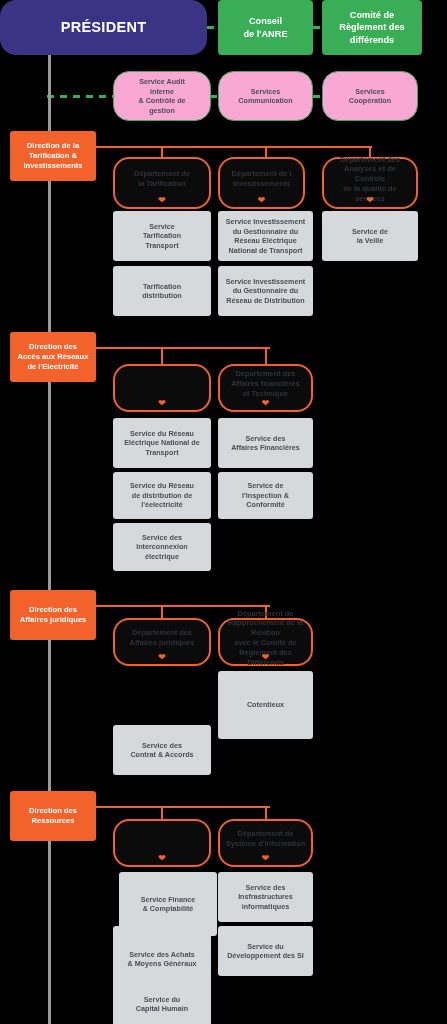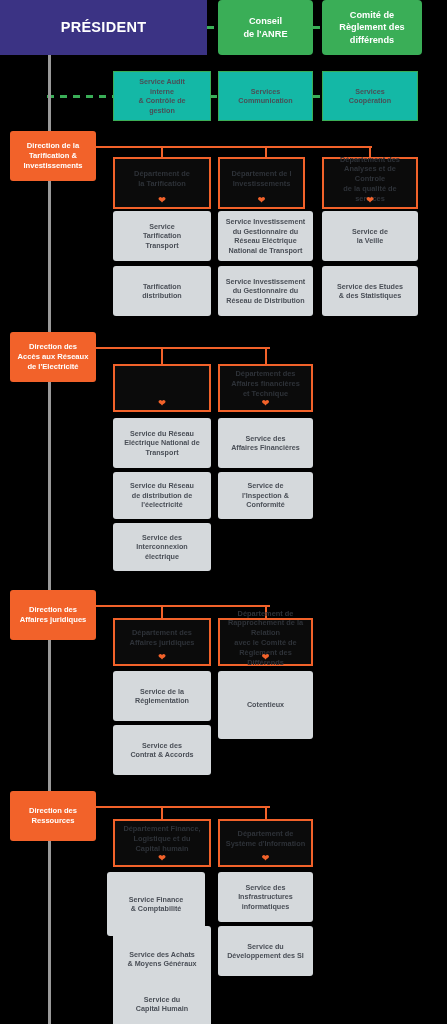--- a/index.html
+++ b/index.html
@@ -19,41 +19,42 @@
 
   
   .box {
     position: absolute;
     display: flex;
     align-items: center;
     justify-content: center;
     text-align: center;
     line-height: 1.32;
     white-space: pre-line;
+    border-radius: 16px;
   }
 
   .box-president {
     background: #3b3384;
     color: #ffffff;
     font-size: 14.5px;
     font-weight: bold;
     letter-spacing: 0.3px;
   }
 
   .box-green {
     background: #3aae57;
     color: #ffffff;
     font-size: 9.2px;
     font-weight: bold;
     border-radius: 4px;
     padding: 2px 4px;
   }
 
   .box-white {
-    background: #14b8a6;
+    background: #f9a8d4;
     color: #4a4f57;
     font-size: 7.2px;
     font-weight: bold;
     border: 1.3px solid #3aae57;
     padding: 2px 16px;
   }
 
   .box-direction {
     background: #f2622a;
     color: #ffffff;
@@ -162,22 +163,20 @@
 National de Transport</div>
     <div class="box box-service" style="left: 218px; top: 266px; width: 95px; height: 50px;">Service Investissement
 du Gestionnaire du
 Réseau de Distribution</div>
     <div class="vline" style="left: 369px; top: 146px; height: 11px;"></div>
     <div class="box box-dept" style="left: 322px; top: 157px; width: 96px; height: 52px;"><span>Département des
 Analyses et de Controle
 de la qualité de services</span><span class="chevron">❤</span></div>
     <div class="box box-service" style="left: 322px; top: 211px; width: 96px; height: 50px;">Service de
 la Veille</div>
-    <div class="box box-service" style="left: 322px; top: 266px; width: 96px; height: 50px;">Service des Etudes
-&amp; des Statistiques</div>
     <div class="box box-direction" style="left: 10px; top: 332px; width: 86px; height: 50px;">Direction des
 Accès aux Réseaux
 de l'Electricité</div>
     <div class="hline" style="left: 96px; top: 347px; width: 174px;"></div>
     <div class="vline" style="left: 161px; top: 347px; height: 17px;"></div>
     <div class="box box-dept" style="left: 113px; top: 364px; width: 98px; height: 48px;"><span class="chevron">❤</span></div>
     <div class="box box-service" style="left: 113px; top: 418px; width: 98px; height: 50px;">Service du Réseau
 Eléctrique National de
 Transport</div>
     <div class="box box-service" style="left: 113px; top: 472px; width: 98px; height: 47px;">Service du Réseau
@@ -193,38 +192,34 @@
     <div class="box box-service" style="left: 218px; top: 418px; width: 95px; height: 50px;">Service des
 Affaires Financières</div>
     <div class="box box-service" style="left: 218px; top: 472px; width: 95px; height: 47px;">Service de
 l'Inspection &amp; Conformité</div>
     <div class="box box-direction" style="left: 10px; top: 590px; width: 86px; height: 50px;">Direction des
 Affaires juridiques</div>
     <div class="hline" style="left: 96px; top: 605px; width: 174px;"></div>
     <div class="vline" style="left: 161px; top: 605px; height: 13px;"></div>
     <div class="box box-dept" style="left: 113px; top: 618px; width: 98px; height: 48px;"><span>Département des
 Affaires juridiques</span><span class="chevron">❤</span></div>
-    <div class="box box-service" style="left: 113px; top: 671px; width: 98px; height: 50px;">Service de la
-Réglementation</div>
     <div class="box box-service" style="left: 113px; top: 725px; width: 98px; height: 50px;">Service des
 Contrat &amp; Accords</div>
     <div class="vline" style="left: 264.5px; top: 605px; height: 13px;"></div>
     <div class="box box-dept" style="left: 218px; top: 618px; width: 95px; height: 48px;"><span>Département de
 Rapprochement de la Relation
 avec le Comité de
 Règlement des Différends</span><span class="chevron">❤</span></div>
     <div class="box box-service" style="left: 218px; top: 671px; width: 95px; height: 68px;">Cotentieux</div>
     <div class="box box-direction" style="left: 10px; top: 791px; width: 86px; height: 50px;">Direction des
 Ressources</div>
     <div class="hline" style="left: 96px; top: 806px; width: 174px;"></div>
     <div class="vline" style="left: 161px; top: 806px; height: 13px;"></div>
-    <div class="box box-dept" style="left: 113px; top: 819px; width: 98px; height: 48px;"><span>Département Finance,
-Logistique et du
-Capital humain</span><span class="chevron">❤</span></div>
-    <div class="box box-service" style="left: 107px; top: 872px; width: 98px; height: 64px;">Service Finance
+    <div class="box box-dept" style="left: 113px; top: 819px; width: 98px; height: 48px;"><span class="chevron">❤</span></div>
+    <div class="box box-service" style="left: 119px; top: 872px; width: 98px; height: 64px;">Service Finance
 &amp; Comptabilité</div>
     <div class="box box-service" style="left: 113px; top: 926px; width: 98px; height: 66px;">Service des Achats
 &amp; Moyens Généraux</div>
     <div class="box box-service" style="left: 113px; top: 979px; width: 98px; height: 50px;">Service du
 Capital Humain</div>
     <div class="vline" style="left: 264.5px; top: 806px; height: 13px;"></div>
     <div class="box box-dept" style="left: 218px; top: 819px; width: 95px; height: 48px;"><span>Département de
 Système d'Information</span><span class="chevron">❤</span></div>
     <div class="box box-service" style="left: 218px; top: 872px; width: 95px; height: 50px;">Service des
 Insfrastructures

